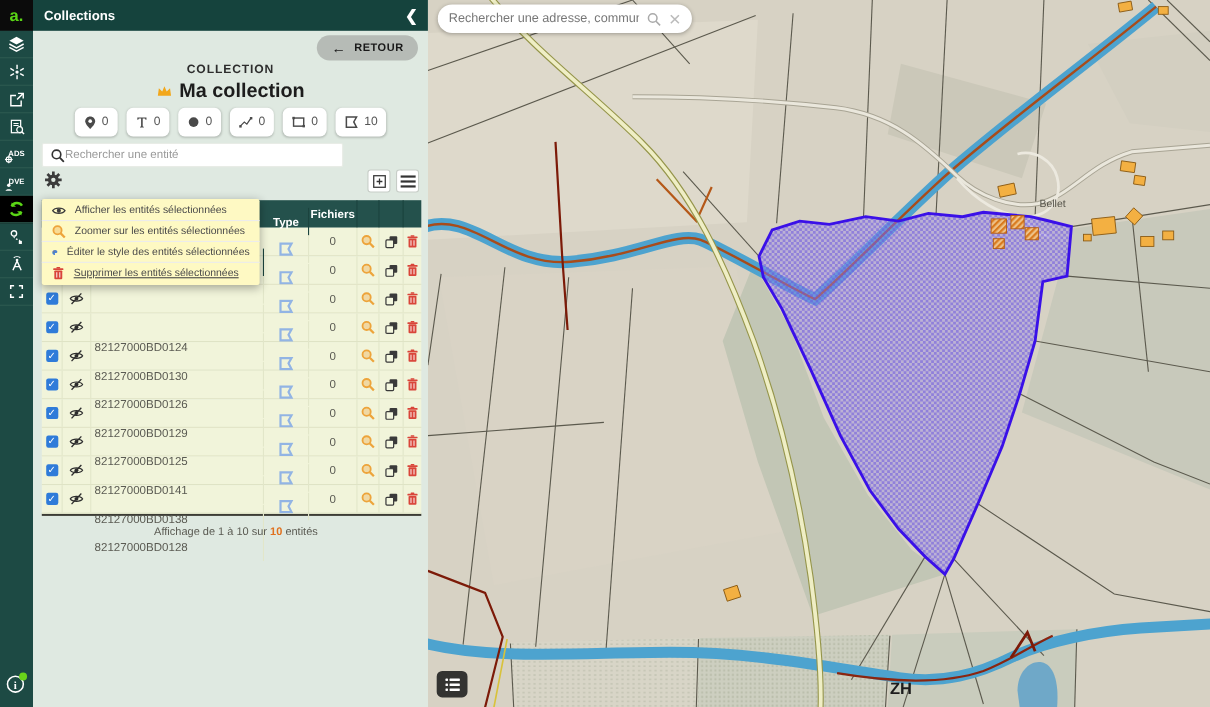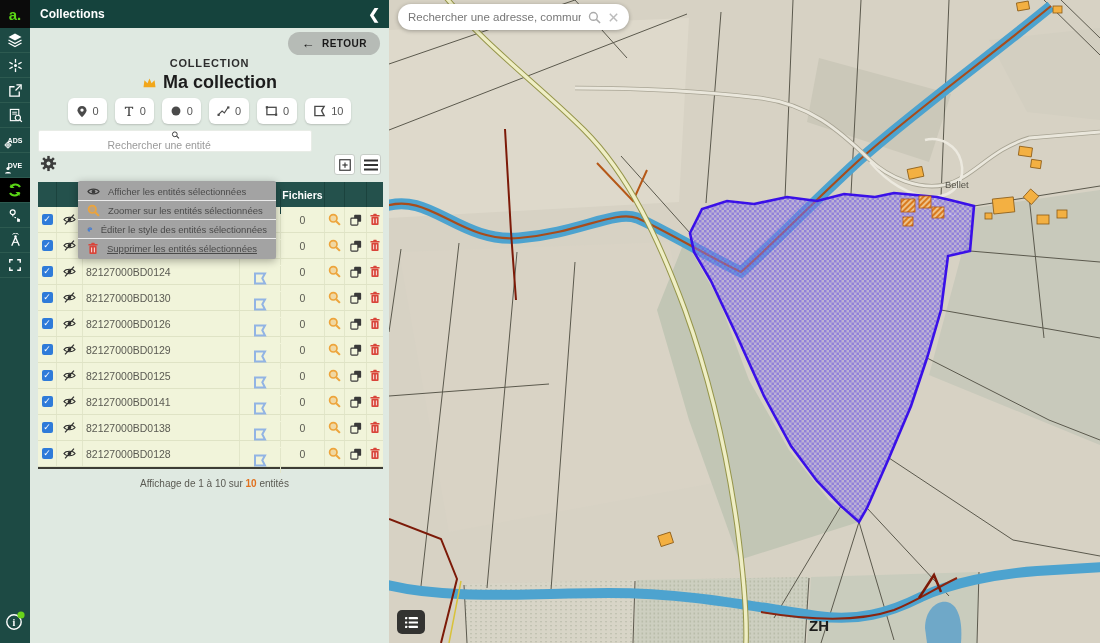--- a/index.html
+++ b/index.html
@@ -34,51 +34,51 @@
              font-weight:bold; color:#2d2d2d; letter-spacing:.8px; }
   .name-row { position:absolute; top:44px; width:100%; display:flex; justify-content:center;
               align-items:center; gap:6px; }
   .name-row span { font-size:18px; font-weight:bold; color:#1c1c1c; }
   .badges { position:absolute; top:70px; width:100%; display:flex; justify-content:center; gap:8px; }
   .badge { background:#fff; border-radius:6px; box-shadow:0 1px 2px rgba(0,0,0,.18); height:26px;
            min-width:36px; padding:0 8px; display:flex; align-items:center; gap:5px;
            font-size:11px; color:#555; cursor:pointer; }
   .entity-search { position:absolute; top:102px; left:8px; width:274px; height:22px; background:#fff;
                    border:1px solid #e8ece6; border-radius:2px; display:flex; align-items:center;
-                   gap:0; padding:0 7px;flex-direction:column; }
+                   gap:0; padding:0 7px; }
   .entity-search input { border:none; outline:none; flex:1; font-size:10.5px; color:#555;
                          font-family:"Liberation Sans",sans-serif; background:transparent; }
   .entity-search input::placeholder { color:#9a9a9a; }
   .gear-btn { position:absolute; top:127px; left:10px; cursor:pointer; }
   .sqbtn { position:absolute; top:126px; width:21px; height:21px; background:#fff;
            border:1px solid #c7cdc7; border-radius:3px; display:flex; align-items:center;
            justify-content:center; cursor:pointer; }
   .sqbtn.add { right:34px; }  .sqbtn.list { right:8px; }
 
   
   .etable { position:absolute; top:154px; left:8px; width:345px; border-bottom:2px solid #3c3c35; }
   .thead { display:flex; height:25px; background:#24514c; color:#fff; font-size:10.5px;
            font-weight:bold; }
   .thead > div { display:flex; align-items:center; justify-content:center; height:100%;
                  border-right:1px solid #1b433e; }
   .erow { display:flex; height:26px; background:#f1f4da; border-bottom:1px solid #dfe3c5;
           font-size:10.5px; color:#5a5a52; cursor:pointer; }
   .erow > div { display:flex; align-items:center; justify-content:center; height:100%;
                 border-right:1px solid #e2e6c9; }
-  .c-cb{width:19px;} .c-eye{width:26px;} .c-name{width:157px; justify-content:flex-start !important; padding-left:3px;}
+  .c-cb{width:19px;} .c-eye{width:26px;} .c-name{width:157px; justify-content:flex-start !important; padding-left:3px;margin-top:44px;}
   .c-type{width:41px;margin-top:7px;} .c-files{width:44px;} .c-zoom{width:20px;} .c-copy{width:22px;} .c-trash{width:16px; border-right:none !important;}
   .cbx { width:11px; height:11px; background:#2f7bd9; border-radius:2px; display:flex;
          align-items:center; justify-content:center; color:#fff; font-size:9px; line-height:1; }
   .pagefoot { position:absolute; top:450px; left:12px; width:345px; text-align:center;
               font-size:10px; color:#5a5a52; }
   .pagefoot .cnt { color:#e0711f; font-weight:bold; }
 
   
-  .ctxmenu { position:absolute; top:153px; left:8px; width:198px; background:#a3a3a3; border-radius:2px;
-             box-shadow:0 2px 9px rgba(0,0,0,.32); z-index:20; padding:1px 0;margin-left:40px; }
+  .ctxmenu { position:absolute; top:153px; left:8px; width:198px; background:#fef9c3; border-radius:2px;
+             box-shadow:0 2px 9px rgba(0,0,0,.32); z-index:20; padding:1px 0; }
   .ctxmenu .mi { display:flex; align-items:center; gap:8px; height:19px; padding:0 9px;
                  font-size:9.5px; color:#4a4a4a; border-bottom:1px solid #ececec; cursor:pointer; white-space:nowrap; }
   .ctxmenu .mi:last-child { border-bottom:none;text-decoration:underline; }
 
   
   .map { position:absolute; left:389px; top:0; width:711px; height:643px; background:#d7d2c4; }
   .map svg.base { position:absolute; left:0; top:0; }
   .map-search { position:absolute; left:9px; top:4px; width:231px; height:26px; background:#fff;
                 border-radius:14px; box-shadow:0 1px 4px rgba(0,0,0,.3); display:flex;
                 align-items:center; padding:0 10px; gap:7px; z-index:5; }

